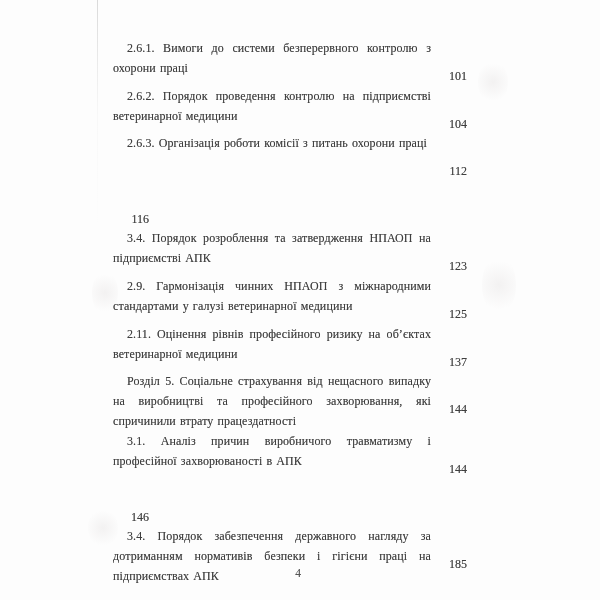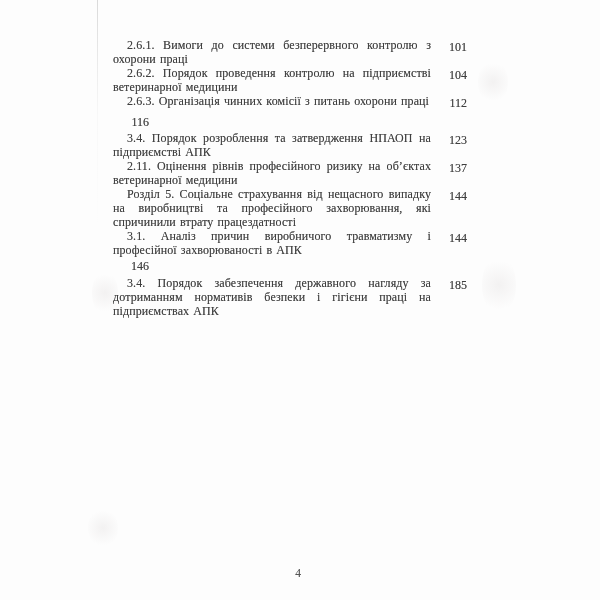--- a/index.html
+++ b/index.html
@@ -43,32 +43,33 @@
     width: 354px;
   }
   .toc-entry {
     display: flex;
     align-items: flex-start;
   }
   .toc-text {
     margin: 0;
     width: 318px;
     font-size: 12px;
-    line-height: 14px;
+    line-height: 20px;
     text-align: justify;
     text-indent: 14px;
     letter-spacing: 0.1px;
     word-spacing: 1px;
   }
   .toc-page {
     width: 36px;
     font-size: 12px;
     line-height: 18.6px;
     text-align: right;
     white-space: nowrap;
+    margin-top: 29px;
   }
   .page-footer {
     position: absolute;
     left: 0;
     top: 567px;
     width: 596px;
     text-align: center;
     font-size: 11.5px;
     color: #565656;
   }
@@ -88,33 +89,37 @@
       <p class="toc-text">2.6.1. Вимоги до системи безперервного контролю з охорони праці</p>
       <span class="toc-page">101</span>
     </div>
 
     <div class="toc-entry">
       <p class="toc-text">2.6.2. Порядок проведення контролю на підприємстві ветеринарної медицини</p>
       <span class="toc-page">104</span>
     </div>
 
     <div class="toc-entry">
-      <p class="toc-text">2.6.3. Організація чинних комісії з питань охорони праці</p>
+      <p class="toc-text">2.6.3. Організація роботи комісії з питань охорони праці</p>
       <span class="toc-page">112</span>
     </div>
 
     <div class="toc-entry">
       <span class="toc-page">116</span>
     </div>
 
     <div class="toc-entry">
       <p class="toc-text">3.4. Порядок розроблення та затвердження НПАОП на підприємстві АПК</p>
       <span class="toc-page">123</span>
     </div>
 
+    <div class="toc-entry">
+      <p class="toc-text">2.9. Гармонізація чинних НПАОП з міжнародними стандартами у галузі ветеринарної медицини</p>
+      <span class="toc-page">125</span>
+    </div>
 
 
     <div class="toc-entry">
       <p class="toc-text">2.11. Оцінення рівнів професійного ризику на об’єктах ветеринарної медицини</p>
       <span class="toc-page">137</span>
     </div>
 
     <div class="toc-entry">
       <p class="toc-text">Розділ 5. Соціальне страхування від нещасного випадку на виробництві та професійного захворювання, які спричинили втрату працездатності</p>
       <span class="toc-page">144</span>

